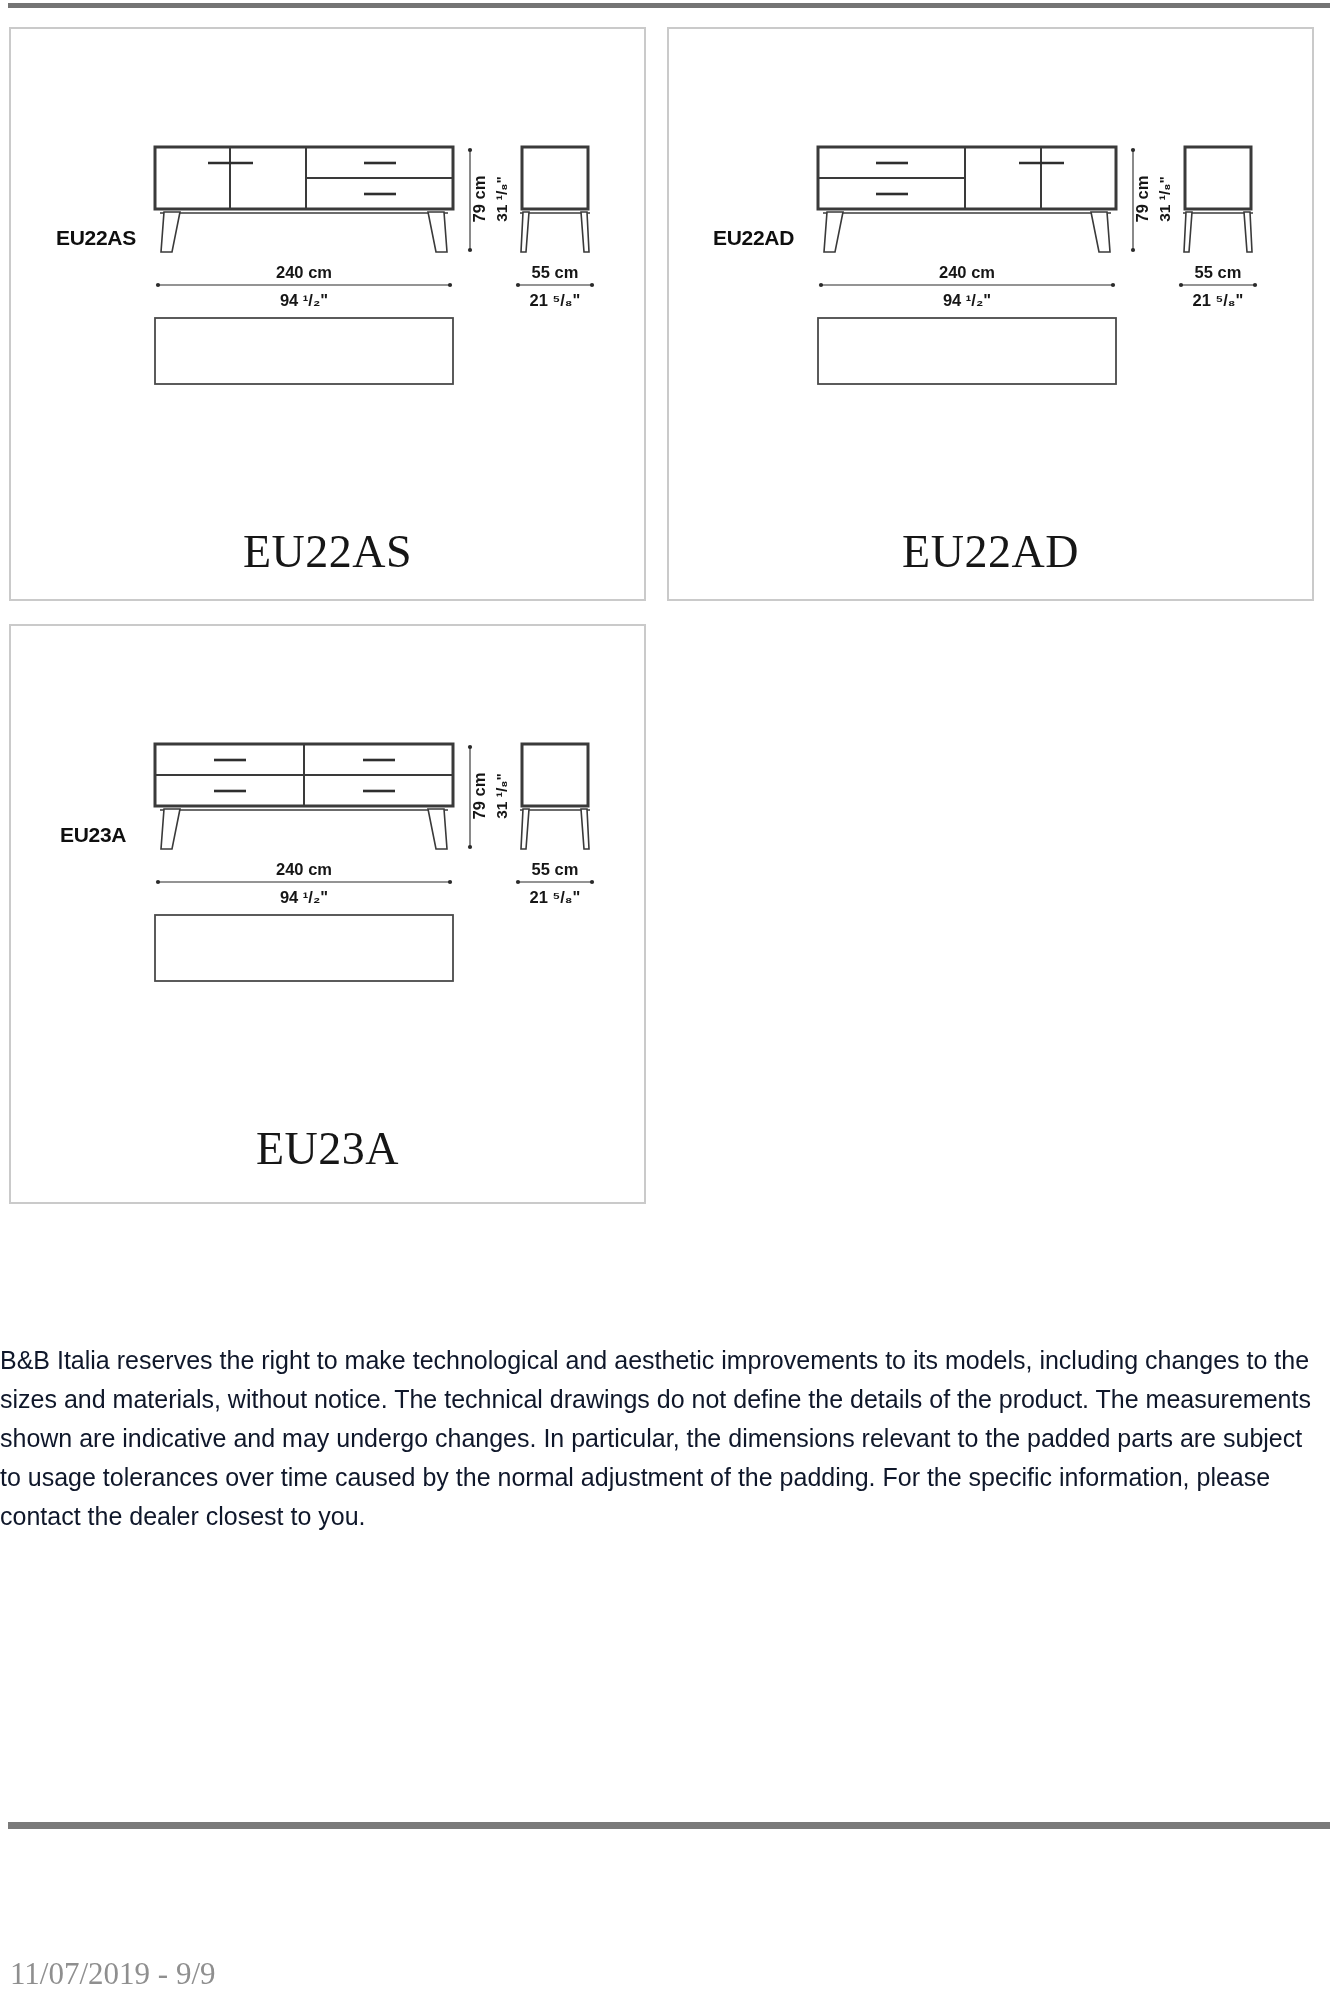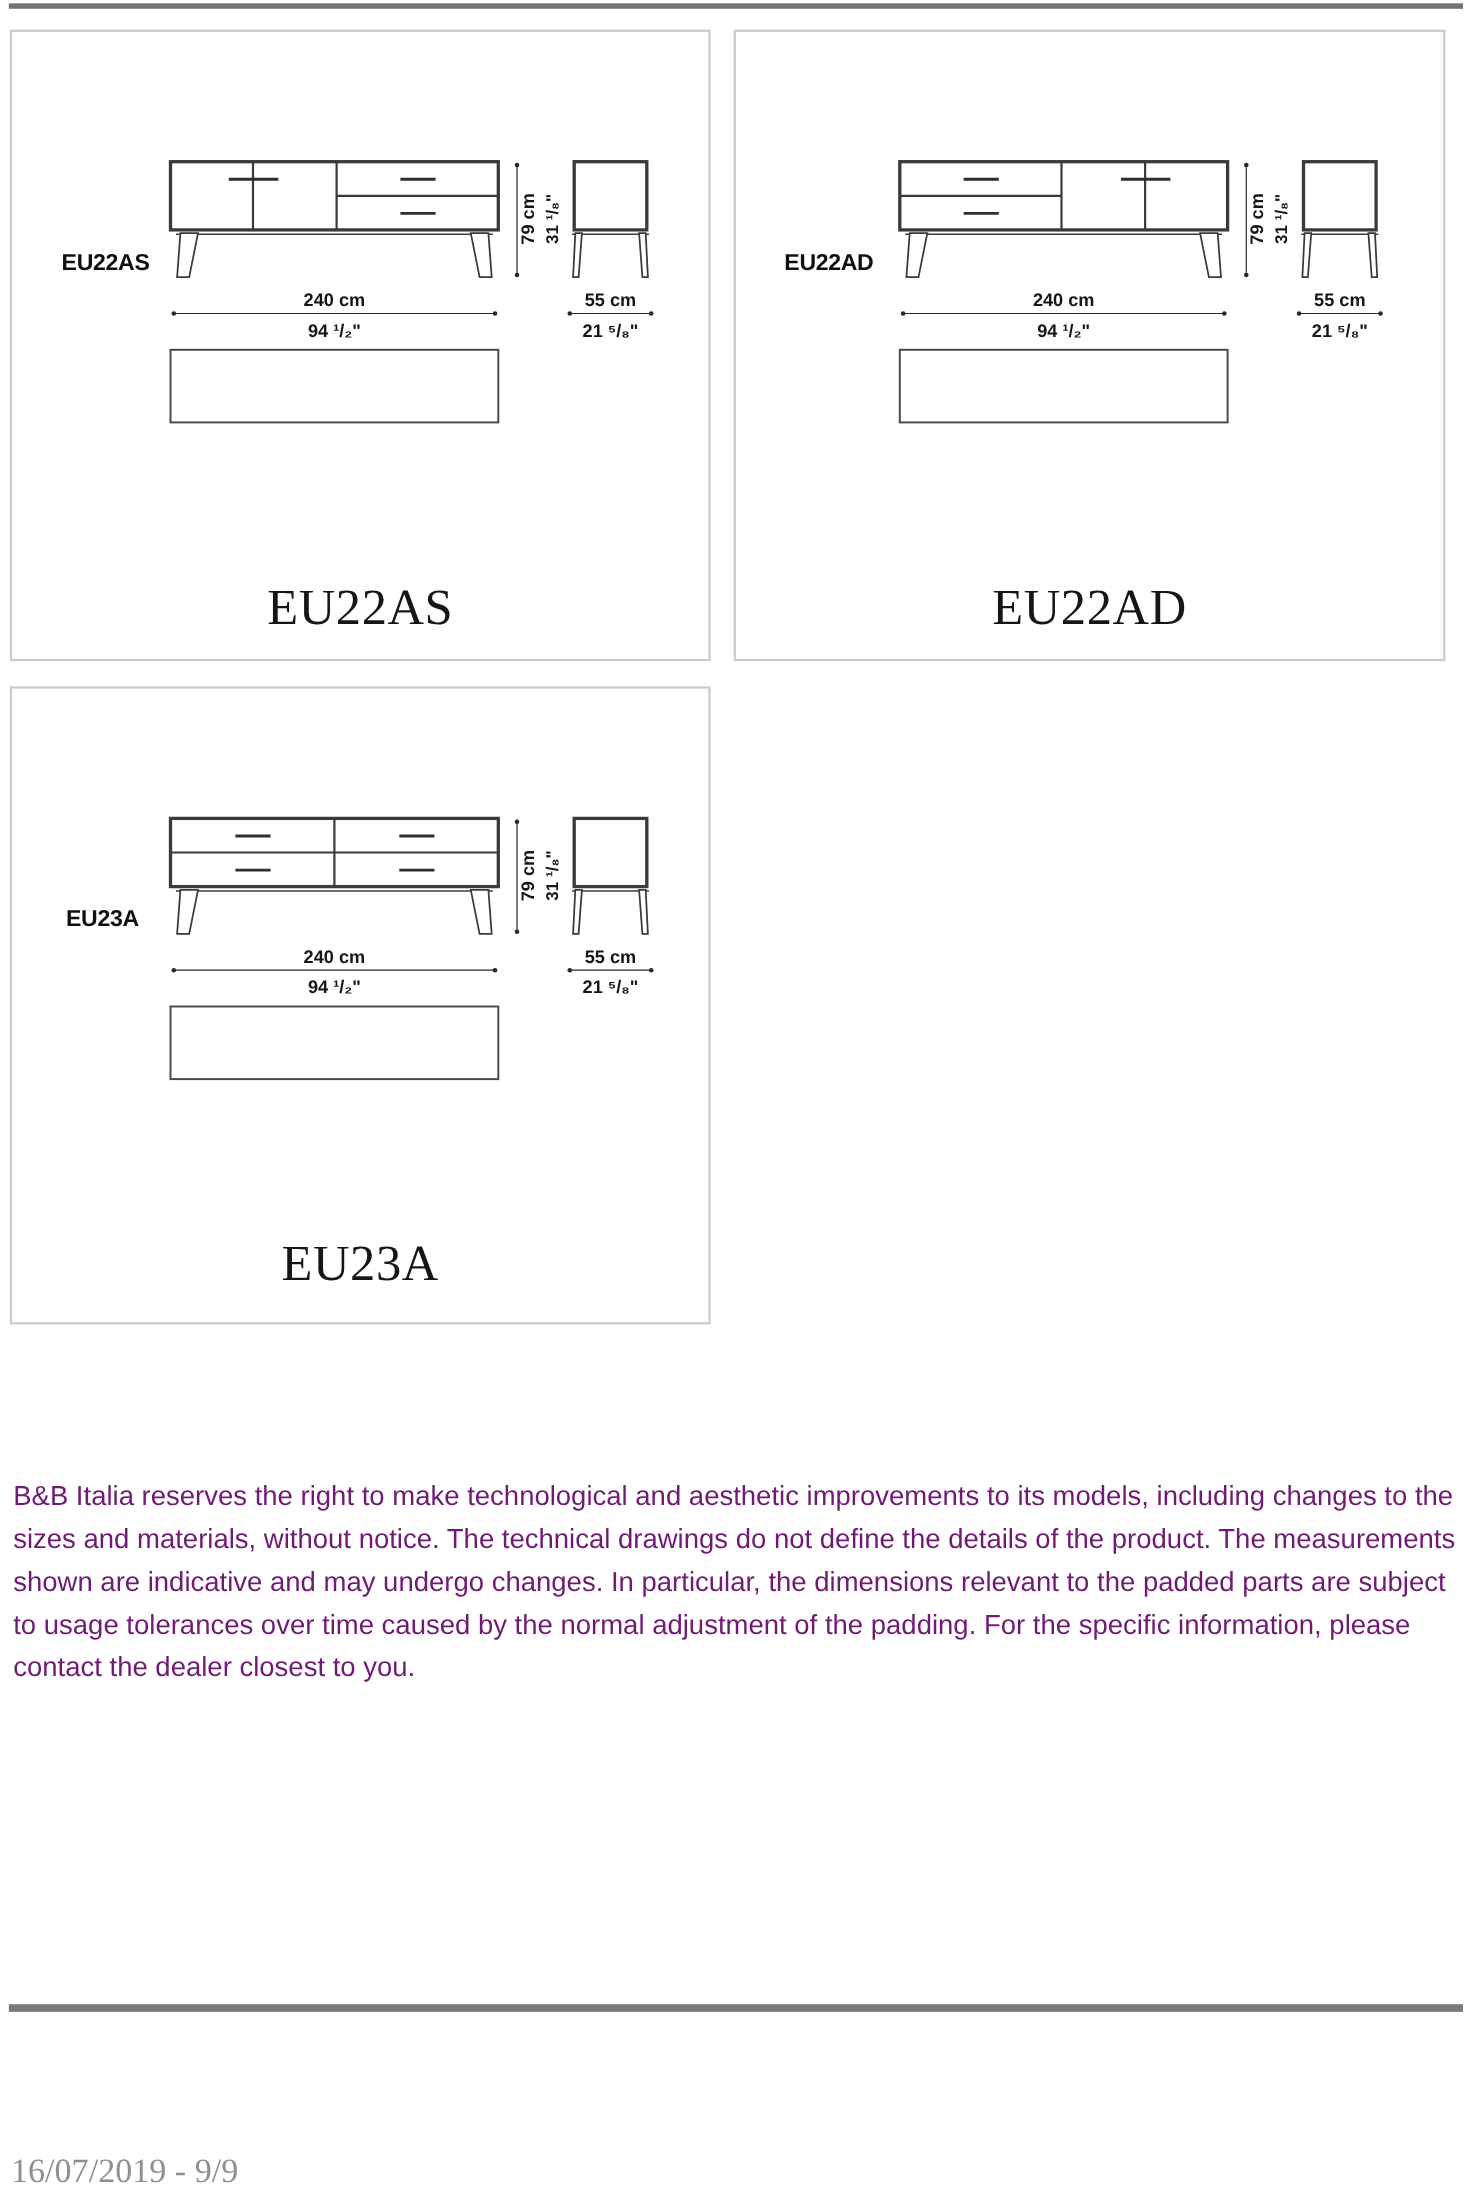--- a/index.html
+++ b/index.html
@@ -26,22 +26,22 @@
   .handle{stroke:#2e2e2e;stroke-width:2.6;}
   .thin{stroke:#3a3a3a;stroke-width:1.4;fill:none;}
   .leg{fill:#ffffff;stroke:#3a3a3a;stroke-width:1.6;}
   .dimline{stroke:#2a2a2a;stroke-width:1.1;}
   .dot{fill:#2a2a2a;}
   .plan{fill:#ffffff;stroke:#4a4a4a;stroke-width:1.8;}
   .dimnum{font-weight:bold;font-size:16.5px;fill:#161616;}
   .dimnum2{font-weight:bold;font-size:15.5px;fill:#161616;}
   .code{font-weight:bold;font-size:21px;fill:#0f0f0f;letter-spacing:-0.3px;}
   .disclaimer{
-    position:absolute;left:12px;top:1341px;width:1326px;margin:0;
-    font-size:25px;line-height:39px;color:#701a75;
+    position:absolute;left:0;top:1341px;width:1326px;margin:0;
+    font-size:25px;line-height:39px;color:#0f172a;
   }
   .footer{
     position:absolute;left:10px;top:1956px;
     font-family:"Liberation Serif","DejaVu Serif",serif;
     font-size:31px;color:#8f8f8f;
   }
 </style>
 </head>
 <body>
 
@@ -185,13 +185,13 @@
     <rect class="plan" x="145" y="205" width="298" height="66"></rect>
     <text class="code" x="50" y="132">EU23A</text>
   </svg>
   <h2 class="panel-title">EU23A</h2>
 </section>
 
 <p class="disclaimer">B&amp;B Italia reserves the right to make technological and aesthetic improvements to its models, including changes to the sizes and materials, without notice. The technical drawings do not define the details of the product. The measurements shown are indicative and may undergo changes. In particular, the dimensions relevant to the padded parts are subject to usage tolerances over time caused by the normal adjustment of the padding. For the specific information, please contact the dealer closest to you.</p>
 
 <div class="rule bottom"></div>
 
-<div class="footer">16/07/2019 - 9/9</div>
+<div class="footer">11/07/2019 - 9/9</div>
 
 </body></html>

